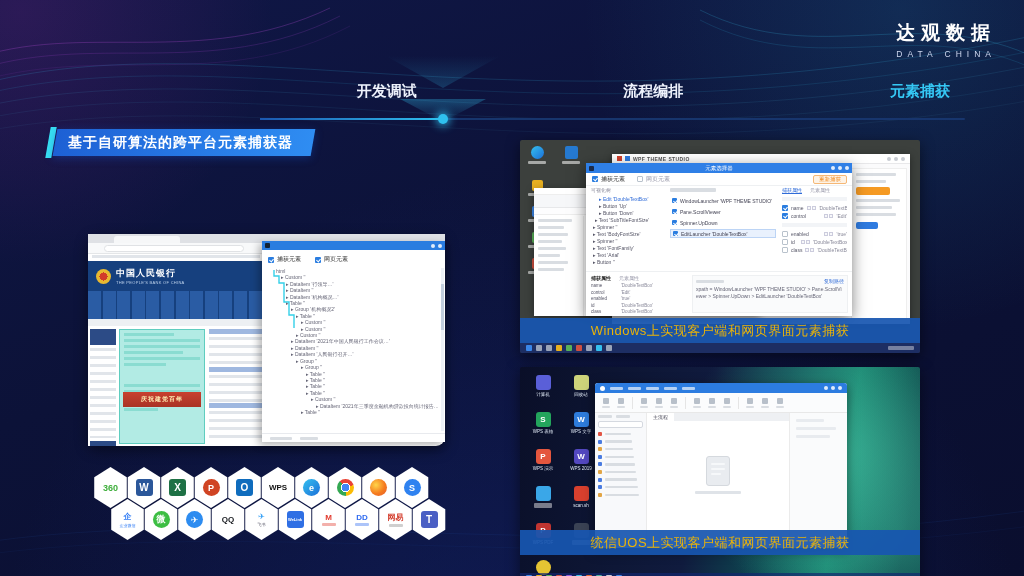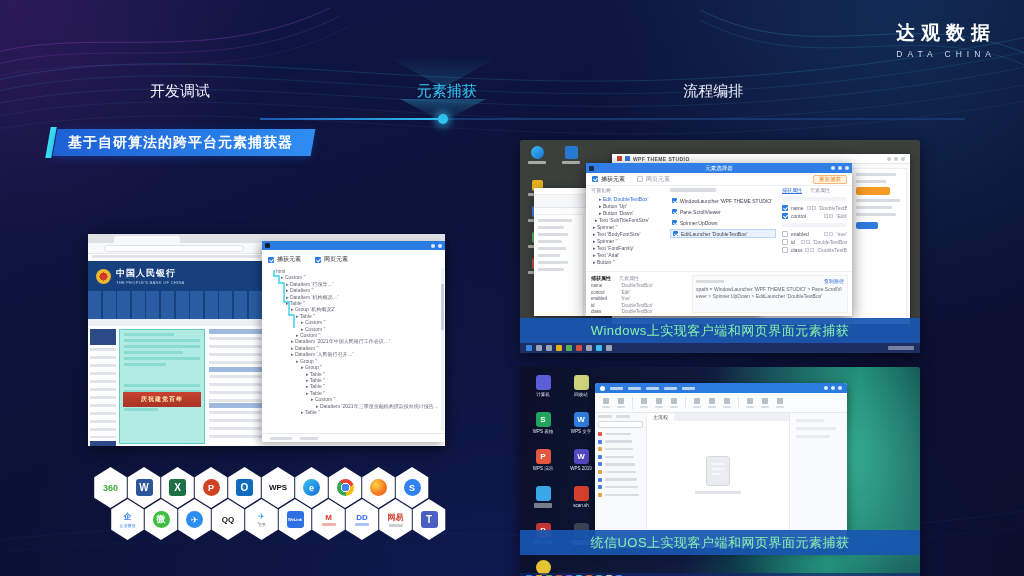--- a/index.html
+++ b/index.html
@@ -15,21 +15,21 @@
   .waves2{position:absolute;left:0;bottom:0;width:1024px;height:120px;pointer-events:none;opacity:.5}
 
   
   .title{position:absolute;left:30px;top:22px;font-size:23px;font-weight:700;color:#fff;letter-spacing:1px}
   .logo{position:absolute;right:28px;top:20px;text-align:right}
   .logo-cn{font-size:19px;font-weight:700;color:#fff;letter-spacing:6px}
   .logo-en{font-size:8.5px;color:#cdd6ee;letter-spacing:5px;margin-top:3px}
 
   
   .tabs{position:absolute;left:150px;top:82px;width:800px;display:flex}
-  .tab{flex:1;text-align:left;font-size:15px;font-weight:400;color:#eef2fc;cursor:default}
+  .tab{flex:1;text-align:right;font-size:15px;font-weight:700;color:#eef2fc;cursor:default}
   .tab.active{color:#35c8f5}
   .beam-up{position:absolute;left:386px;top:56px;width:114px;height:32px;
     background:linear-gradient(to top,rgba(53,200,245,.20),transparent);
     clip-path:polygon(50% 100%,0 0,100% 0)}
   .beam{position:absolute;left:400px;top:99px;width:86px;height:20px;
     background:linear-gradient(to bottom,rgba(53,200,245,.30),rgba(53,200,245,0));
     clip-path:polygon(0 0,100% 0,56% 100%,44% 100%)}
   .track{position:absolute;left:260px;top:118px;width:705px;height:2px;background:#17356d;border-radius:2px}
   .track-fill{position:absolute;left:0;top:0;height:2px;width:183px;background:linear-gradient(90deg,#1b57b0,#2fc1ef)}
   .track-dot{position:absolute;left:178px;top:-4px;width:10px;height:10px;border-radius:50%;background:#2fc1ef;box-shadow:0 0 8px 2px rgba(47,193,239,.8)}
@@ -39,21 +39,21 @@
   .badge-accent{position:absolute;left:-7px;top:-2px;bottom:-2px;width:6px;background:#38e0f2;transform:skewX(-10deg)}
   .badge{height:27px;display:flex;align-items:center;padding:0 20px 0 13px;background:linear-gradient(92deg,#1d60d4,#2f8df2);transform:skewX(-10deg);box-shadow:0 2px 8px rgba(20,80,200,.4)}
   .badge span{display:block;transform:skewX(10deg);font-size:14px;font-weight:700;color:#fff;letter-spacing:1px}
   .desc{position:absolute;left:78px;top:177px;width:377px;text-align:center;font-size:13.5px;line-height:23px;color:#eef3fb}
 
   
   .sk{background:#d9dde2;border-radius:1px}
   .sklines{background:repeating-linear-gradient(to bottom,#e1e5ea 0 3px,transparent 3px 8px)}
 
   
-  .shot-left{position:absolute;left:88px;top:234px;width:357px;height:212px;background:#fff;border-radius:0;box-shadow:0 4px 14px rgba(0,0,0,.45)}
+  .shot-left{position:absolute;left:88px;top:234px;width:357px;height:212px;background:#fff;border-radius:9px;box-shadow:0 4px 14px rgba(0,0,0,.45)}
   .bc-tabs{position:absolute;left:0;top:0;right:0;height:9px;background:#dfe1e5}
   .bc-tab{position:absolute;left:26px;top:2px;width:66px;height:7px;background:#f6f7f8;border-radius:3px 3px 0 0}
   .bc-addr{position:absolute;left:0;top:9px;right:0;height:11px;background:#f8f9fa;border-bottom:1px solid #e4e6e8}
   .bc-pill{position:absolute;left:16px;top:2px;width:140px;height:7px;background:#fff;border:1px solid #e0e2e5;border-radius:4px}
   .bank{position:absolute;left:0;top:21px;width:176px;bottom:0;overflow:hidden;background:#fff}
   .bank-head{position:absolute;left:0;top:6px;right:0;height:30px;background:#16407e;display:flex;align-items:center;padding-left:8px}
   .emblem{width:15px;height:15px;border-radius:50%;background:radial-gradient(circle,#d23a2a 0 38%,#e8b830 38% 100%);margin-right:5px;flex:none}
   .bank-cn{font-size:9px;font-weight:700;color:#fff;letter-spacing:1px}
   .bank-en{font-size:4px;color:#bcd0ea;letter-spacing:.3px}
   .bank-nav{position:absolute;left:0;top:36px;right:0;height:28px;background:#16407e;
@@ -100,21 +100,21 @@
   .stackic{display:flex;flex-direction:column;align-items:center;gap:1px}
 
   
   .card{position:absolute;left:520px;width:400px;overflow:hidden;border-radius:2px;box-shadow:0 4px 14px rgba(0,0,0,.5)}
   .card-win{top:140px;height:213px;background:#3c403d}
   .card-uos{top:367px;height:216px;
     background:
       radial-gradient(circle at 80% 40%, rgba(90,230,190,.45), transparent 45%),
       radial-gradient(circle at 95% 75%, rgba(60,190,160,.35), transparent 40%),
       linear-gradient(100deg,#0a0f28 0%,#101b3e 45%,#0e4650 62%,#147a68 78%,#0a3c42 95%)}
-  .caption{position:absolute;left:0;right:0;height:25px;background:rgba(24,86,176,.93);color:#86efac;font-size:13px;display:flex;align-items:center;justify-content:center;letter-spacing:.5px;z-index:9}
+  .caption{position:absolute;left:0;right:0;height:25px;background:rgba(24,86,176,.93);color:#eab308;font-size:13px;display:flex;align-items:center;justify-content:center;letter-spacing:.5px;z-index:9}
   .card-win .caption{top:178px}
   .card-uos .caption{top:163px}
   .taskbar{position:absolute;left:0;right:0;bottom:0;height:10px;background:#1d2e63;display:flex;align-items:center;gap:4px;padding:0 6px;z-index:8}
   .tb-sq{width:6px;height:6px;border-radius:1px;flex:none}
   .dock{background:rgba(18,38,110,.68)}
 
   
   .wicon{position:absolute;width:30px;text-align:center}
   .wic{width:13px;height:13px;margin:0 auto 2px;border-radius:2px}
   .wlabel{height:3px;background:rgba(255,255,255,.55);border-radius:1px;margin:0 6px}
@@ -234,22 +234,22 @@
   </svg>
 
   <div class="logo">
     <div class="logo-cn">达观数据</div>
     <div class="logo-en">DATA CHINA</div>
   </div>
 
   <div class="beam-up"></div>
   <nav class="tabs" id="tabs">
       <div class="tab">开发调试</div>
+      <div class="tab">流程编排</div>
       <div class="tab active">元素捕获</div>
-      <div class="tab">流程编排</div>
     </nav>
   <div class="beam"></div>
   <div class="track">
     <div class="track-fill"></div>
     <div class="track-dot"></div>
   </div>
 
   <div class="badge-wrap">
     <div class="badge-accent"></div>
     <div class="badge">

